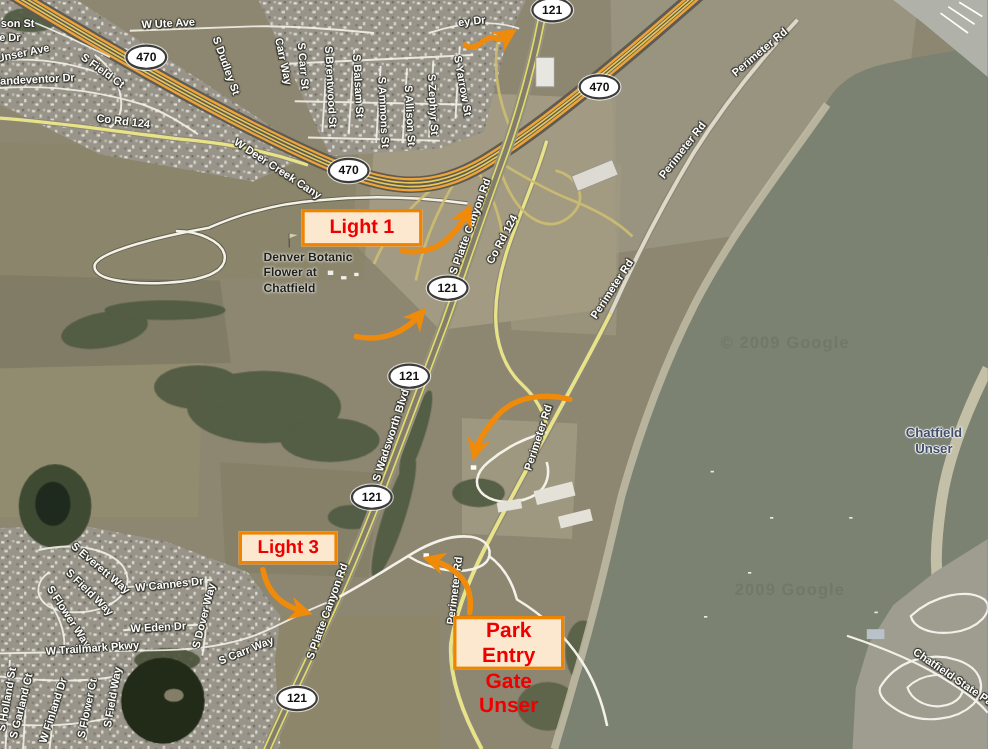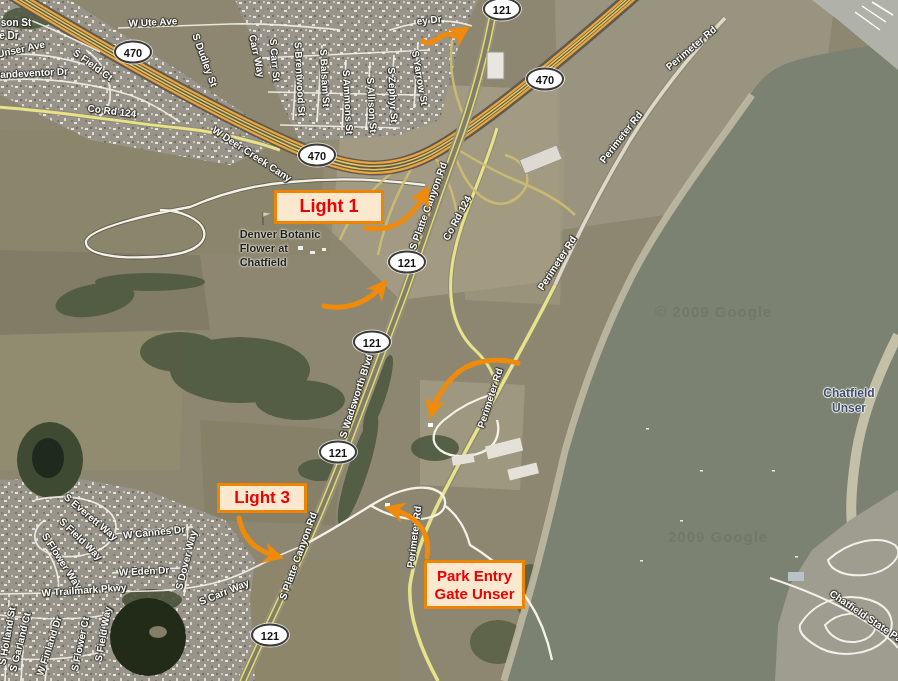--- a/index.html
+++ b/index.html
@@ -26,21 +26,21 @@
       letter-spacing:1px;z-index:20;}
   
   .callout{position:absolute;background:#fce8cf;border:3px solid #ef8400;color:#ee0000;
       font-family:"Liberation Sans",sans-serif;font-weight:bold;text-align:center;box-sizing:border-box;
       display:flex;flex-direction:column;align-items:center;justify-content:center;z-index:40;line-height:1.2;}
   #co-wadsworth{left:222px;top:8px;width:189px;height:39px;font-size:20px;}
   #co-light1{left:274px;top:190px;width:110px;height:34px;font-size:18px;}
   #co-light2{left:231px;top:286px;width:89px;height:29px;font-size:17px;}
   #co-bathroom{left:519px;top:339px;width:153px;height:73px;font-size:15px;}
   #co-light3{left:172px;top:483px;width:90px;height:30px;font-size:17px;margin-left:45px;}
-  #co-gate{left:424px;top:560px;width:101px;height:49px;font-size:15px;}
+  #co-gate{left:412px;top:560px;width:101px;height:49px;font-size:19px;justify-content:space-between;}
 </style>
 </head>
 <body>
 
 <div id="map">
 
   <svg width="898" height="681" viewBox="0 0 898 681">
     <defs>
       <pattern id="res" width="14" height="14" patternUnits="userSpaceOnUse">
         <rect width="14" height="14" fill="#98948a"></rect>

